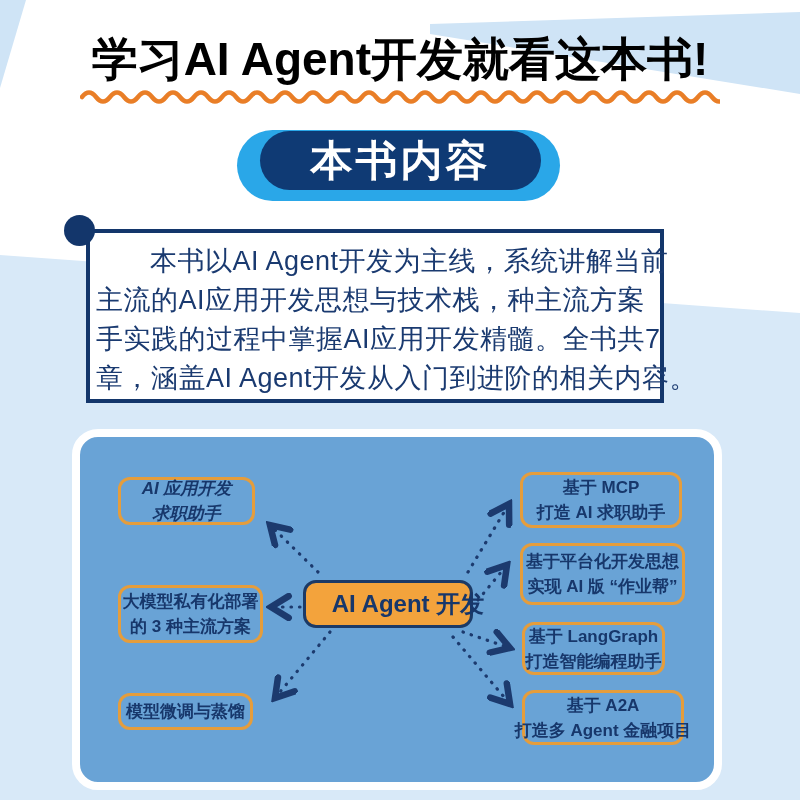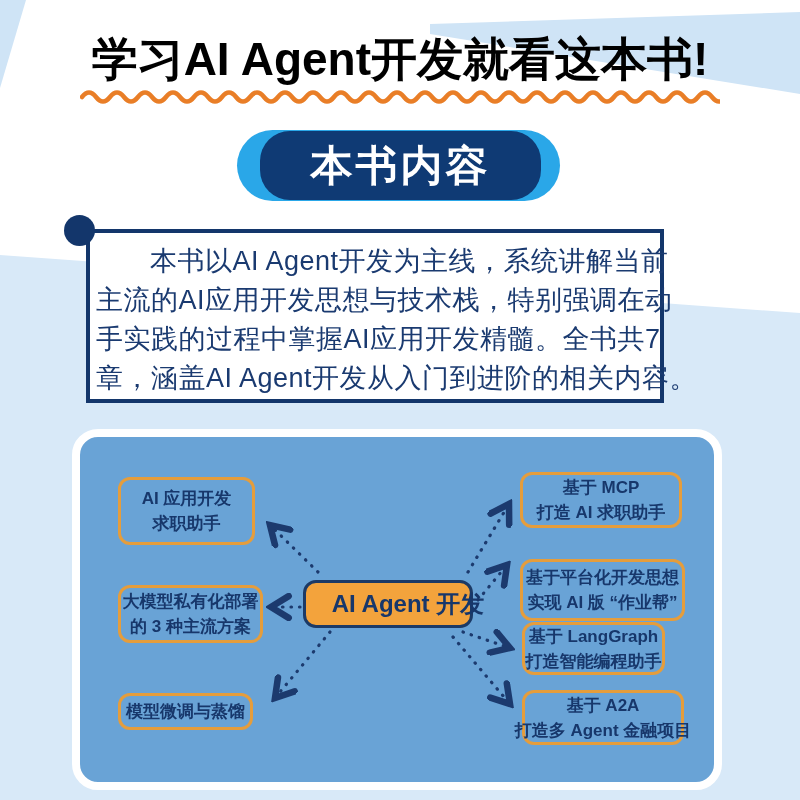--- a/index.html
+++ b/index.html
@@ -32,21 +32,21 @@
     font-size:46px;font-weight:800;letter-spacing:0px;
     color:#000000;white-space:nowrap;
   }
   .wave-wrap{position:absolute;left:80px;top:88px;width:640px;height:18px;}
   
   .badge-outer{
     position:absolute;left:237px;top:130px;width:323px;height:71px;
     background:#2aa7e8;border-radius:36px;
   }
   .badge-inner{
-    position:absolute;left:23px;top:1px;width:281px;height:69px;
+    position:absolute;left:23px;top:1px;width:281px;height:59px;
     background:#0f3a74;border-radius:30px;
     display:flex;align-items:center;justify-content:center;
     color:#ffffff;font-size:42px;font-weight:800;letter-spacing:3px;
   }
   
   .intro-card{
     position:absolute;left:86px;top:229px;width:578px;height:174px;
     box-sizing:border-box;background:#ffffff;border:4px solid #13366b;
     padding:9px 6px 0 6px;
   }
@@ -73,26 +73,26 @@
     color:#17376b;font-weight:700;font-size:17px;line-height:25px;
     text-align:center;white-space:nowrap;
   }
   .node-center{
     position:absolute;box-sizing:border-box;
     background:#f3a33c;border:3px solid #1c3a66;border-radius:13px;
     display:flex;align-items:center;justify-content:center;
     color:#17376b;font-weight:800;font-size:24px;white-space:nowrap;padding-left:40px;
   }
   
-  .n-l1{left:38px;top:40px;width:137px;height:68px;}
+  .n-l1{left:38px;top:40px;width:137px;height:48px;font-style:italic;}
   .n-l2{left:38px;top:148px;width:145px;height:58px;}
   .n-l3{left:38px;top:256px;width:135px;height:37px;}
   .n-c {left:223px;top:143px;width:170px;height:48px;}
   .n-r1{left:440px;top:35px;width:162px;height:56px;}
-  .n-r2{left:440px;top:106px;width:165px;height:62px;margin-top:16px;}
+  .n-r2{left:440px;top:106px;width:165px;height:62px;}
   .n-r3{left:442px;top:185px;width:143px;height:53px;}
   .n-r4{left:442px;top:253px;width:162px;height:55px;}
 </style>
 </head>
 <body>
 
 <div class="stage">
 
   <div class="bg-white-band"></div>
   <div class="bg-accent-wedge-left"></div>
@@ -105,21 +105,21 @@
       <path id="wave-path" d="M2 9 q7 -9 14 0 q7 9 14 0 q7 -9 14 0 q7 9 14 0 q7 -9 14 0 q7 9 14 0 q7 -9 14 0 q7 9 14 0 q7 -9 14 0 q7 9 14 0 q7 -9 14 0 q7 9 14 0 q7 -9 14 0 q7 9 14 0 q7 -9 14 0 q7 9 14 0 q7 -9 14 0 q7 9 14 0 q7 -9 14 0 q7 9 14 0 q7 -9 14 0 q7 9 14 0 q7 -9 14 0 q7 9 14 0 q7 -9 14 0 q7 9 14 0 q7 -9 14 0 q7 9 14 0 q7 -9 14 0 q7 9 14 0 q7 -9 14 0 q7 9 14 0 q7 -9 14 0 q7 9 14 0 q7 -9 14 0 q7 9 14 0 q7 -9 14 0 q7 9 14 0 q7 -9 14 0 q7 9 14 0 q7 -9 14 0 q7 9 14 0 q7 -9 14 0 q7 9 14 0 q7 -9 14 0 q7 9 14 0" fill="none" stroke="#e97e27" stroke-width="4.5" stroke-linecap="round"></path>
     </svg>
   </div>
 
   <div class="badge-outer">
     <div class="badge-inner">本书内容</div>
   </div>
 
   <div class="intro-card">
     <div class="intro-line first">本书以AI Agent开发为主线，系统讲解当前</div>
-    <div class="intro-line">主流的AI应用开发思想与技术栈，特别强调在动</div>
+    <div class="intro-line">主流的AI应用开发思想与技术栈，种主流方案</div>
     <div class="intro-line">手实践的过程中掌握AI应用开发精髓。全书共7</div>
     <div class="intro-line">章，涵盖AI Agent开发从入门到进阶的相关内容。</div>
   </div>
   <div class="intro-corner-dot"></div>
 
   <div class="mindmap-panel">
 
     <svg class="connectors" viewBox="0 0 634 345" preserveAspectRatio="none">
       <defs>
         <marker id="ah" viewBox="0 0 10 10" refX="8" refY="5" markerWidth="8.5" markerHeight="8.5" orient="auto-start-reverse">

